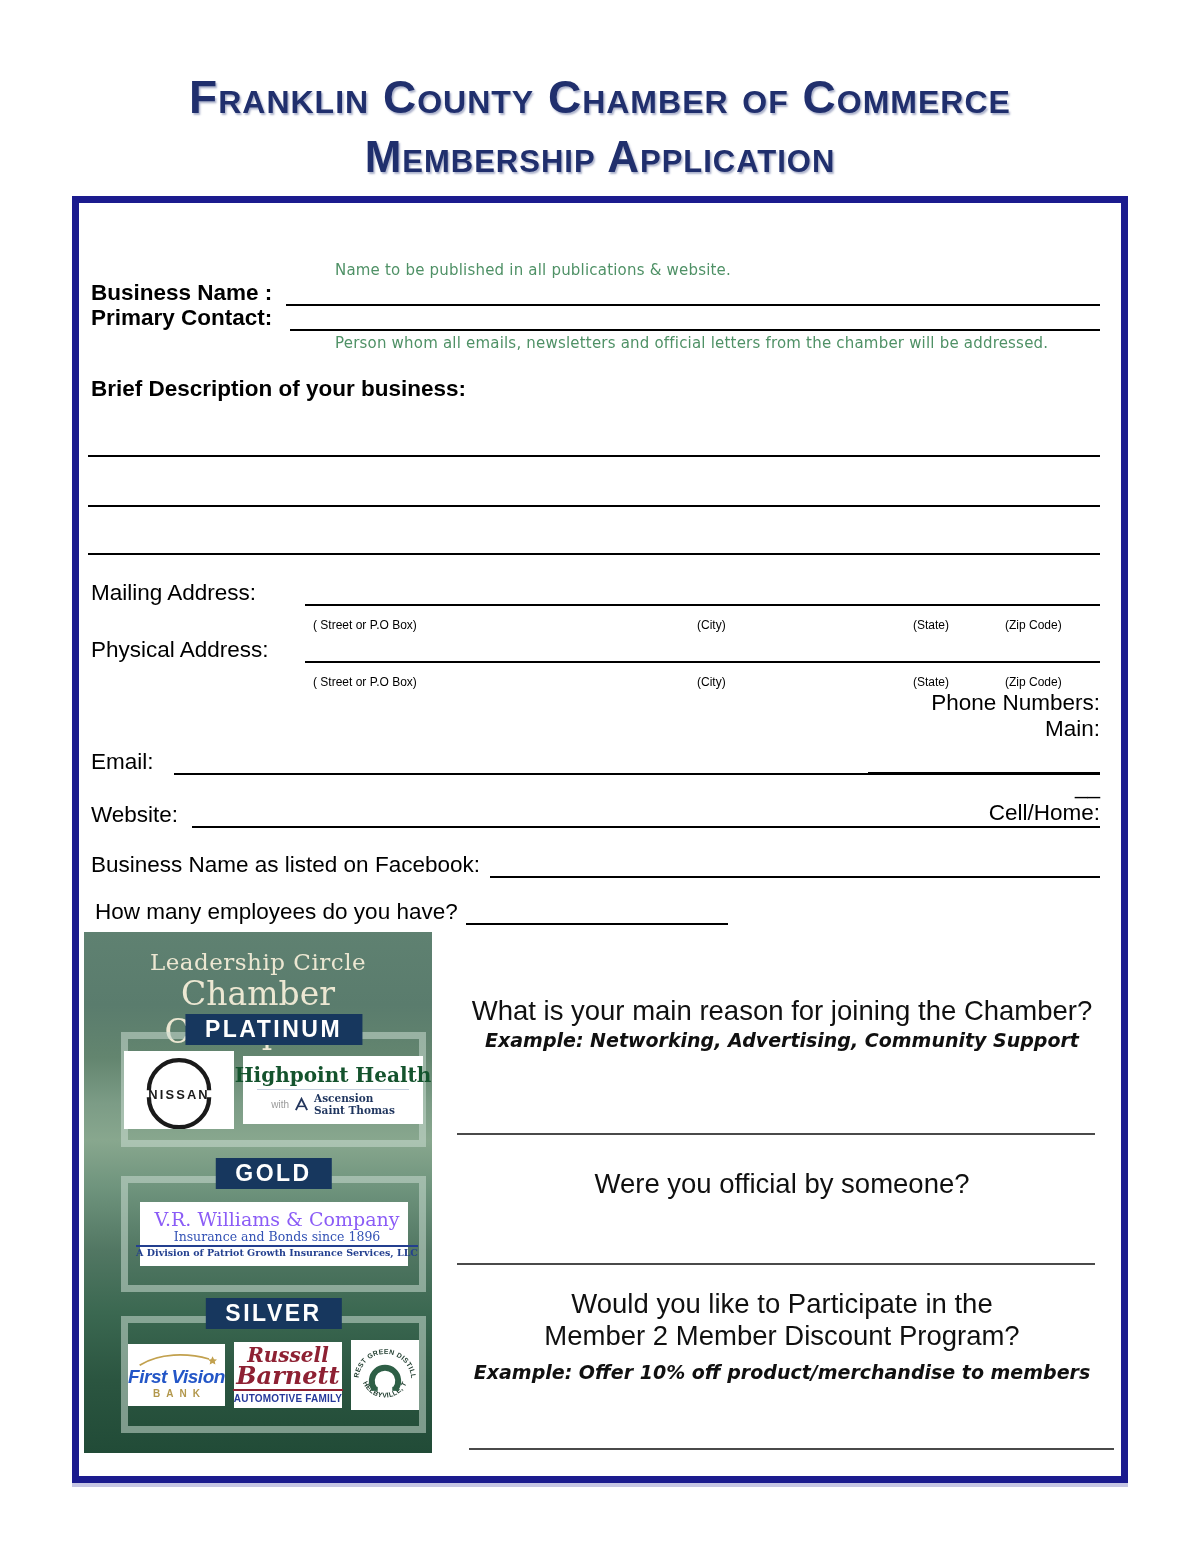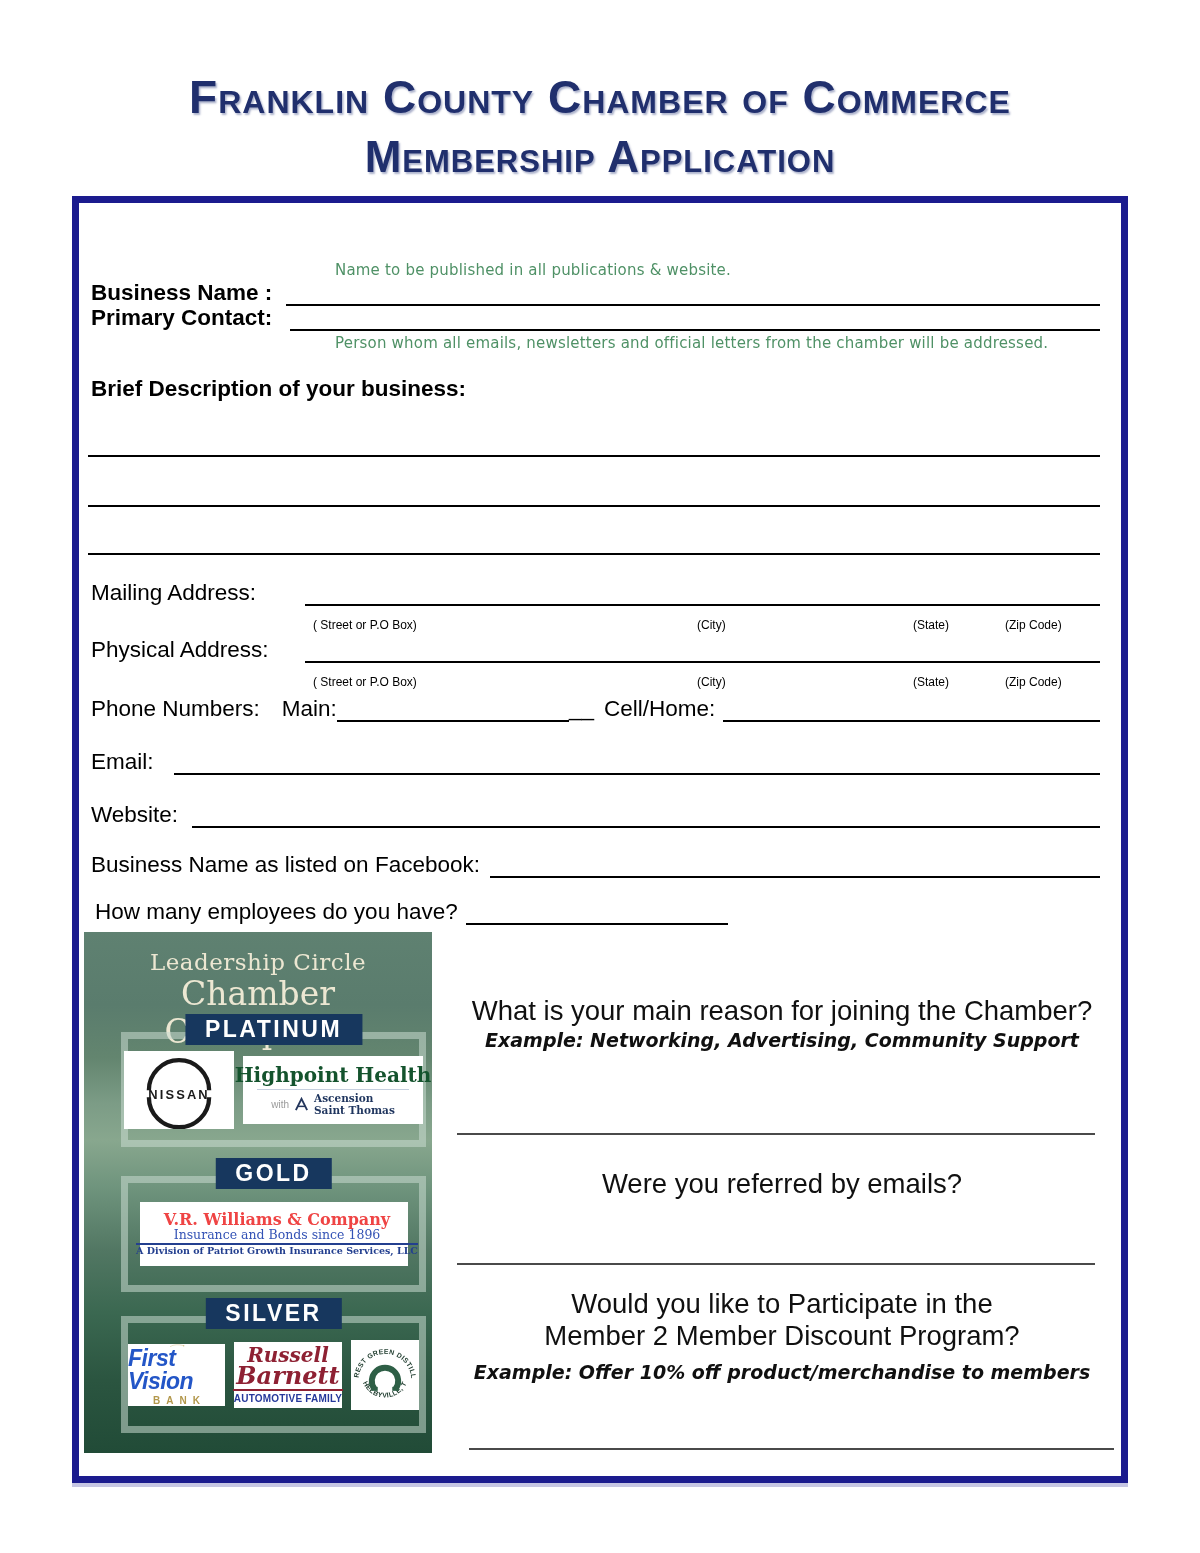--- a/index.html
+++ b/index.html
@@ -53,27 +53,27 @@
   .hp{width:176px;height:64px;padding:2px 2px;}
   .hp-title{font-family:"DejaVu Serif",serif;font-weight:bold;color:#14532d;font-size:20px;white-space:nowrap;}
   .hp-rule{width:152px;border-top:1px solid #c4cedd;margin:2px 0 3px;}
   .hp-bottom{display:flex;align-items:center;gap:5px;}
   .hp-with{font-size:10px;color:#9a9a9a;}
   .asc-text{font-size:10.5px;font-weight:bold;color:#1f355e;line-height:1.05;text-align:left;
             font-family:"DejaVu Serif",serif;}
 
   .vrw{width:258px;height:64px;flex-direction:row;gap:7px;padding:0 5px;}
   .vrw-right{text-align:center;line-height:1.05;}
-  .vrw-title{font-family:"DejaVu Serif",serif;font-weight:bold;color:#ef4444;font-size:16px;white-space:nowrap;}
+  .vrw-title{font-family:"DejaVu Serif",serif;font-weight:normal;color:#8b5cf6;font-size:19px;white-space:nowrap;}
   .vrw-sub{font-family:"DejaVu Serif",serif;color:#3352b5;font-size:12.5px;}
   .vrw-div{font-family:"DejaVu Serif",serif;border-top:2px solid #233f8f;margin-top:2px;padding-top:1px;
            font-size:9.5px;font-weight:bold;color:#233f8f;white-space:nowrap;}
 
   .fv{width:108px;height:62px;}
-  .fv-name{font-style:italic;font-weight:bold;color:#2356c7;font-size:23px;letter-spacing:-.5px;line-height:1;}
+  .fv-name{font-style:italic;font-weight:bold;color:#2356c7;font-size:19px;letter-spacing:-.5px;line-height:1;}
   .fv-bank{color:#b2974b;font-size:10px;letter-spacing:6px;font-weight:bold;margin:2px 0 0 6px;}
 
   .rb{width:108px;height:66px;}
   .rb-l1{font-family:"DejaVu Serif",serif;font-style:italic;font-weight:bold;color:#8e2133;
          font-size:20px;line-height:.9;}
   .rb-l2{font-family:"DejaVu Serif",serif;font-style:italic;font-weight:bold;color:#8e2133;
          font-size:24px;line-height:1;border-bottom:2px solid #8e2133;padding:0 3px 1px;}
   .rb-sub{color:#25389b;font-weight:bold;font-size:10px;letter-spacing:.2px;margin-top:2px;white-space:nowrap;}
 
   .ng{width:72px;height:70px;}
@@ -129,21 +129,21 @@
     <div class="frow" style="top:428px;">
       <span class="lbl">Physical Address:</span>
       <span class="uline" style="width:795px;margin-left:auto;">
         <span class="sub s0">( Street or P.O Box)</span>
         <span class="sub s1">(City)</span>
         <span class="sub s2">(State)</span>
         <span class="sub s3">(Zip Code)</span>
       </span>
     </div>
 
-    <div class="frow" style="top:487px;">
+    <div class="frow" style="top:487px;flex-direction:column;">
       <span class="lbl">Phone Numbers:</span>
       <span class="lbl" style="margin-left:22px;">Main:</span>
       <span class="uline" style="width:232px;"></span>
       <span class="lbl">__</span>
       <span class="lbl" style="margin-left:10px;">Cell/Home:</span>
       <span class="uline grow" style="margin-left:8px;"></span>
     </div>
 
     <div class="frow" style="top:593px;">
       <span class="lbl">Website:</span>
@@ -251,21 +251,21 @@
           </div>
         </div>
       </div>
     </div>
 
     <div class="qcol">
       <div class="q" style="top:12px;">What is your main reason for joining the Chamber?</div>
       <div class="qex" style="top:46px;">Example: Networking, Advertising, Community Support</div>
       <div class="aline" style="top:150px;left:2px;width:638px;"></div>
 
-      <div class="q" style="top:185px;">Were you referred by emails?</div>
+      <div class="q" style="top:185px;">Were you official by someone?</div>
       <div class="aline" style="top:280px;left:2px;width:638px;"></div>
 
       <div class="q" style="top:305px;">Would you like to Participate in the</div>
       <div class="q" style="top:337px;">Member 2 Member Discount Program?</div>
       <div class="qex" style="top:378px;">Example: Offer 10% off product/merchandise to members</div>
       <div class="aline" style="top:465px;left:14px;width:645px;"></div>
     </div>
 
   </div>
 </div>

